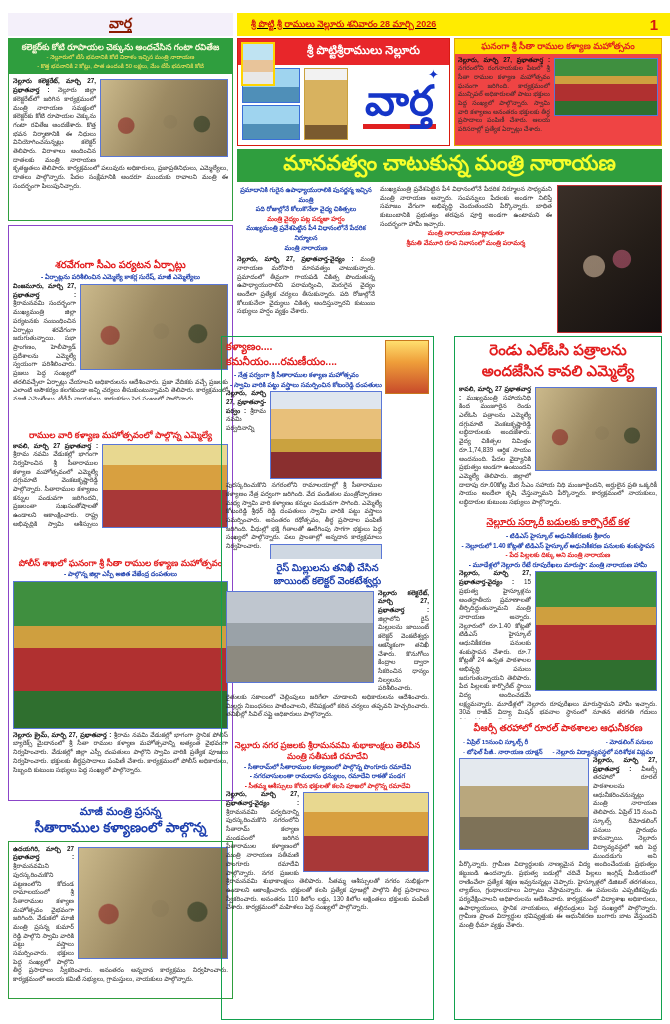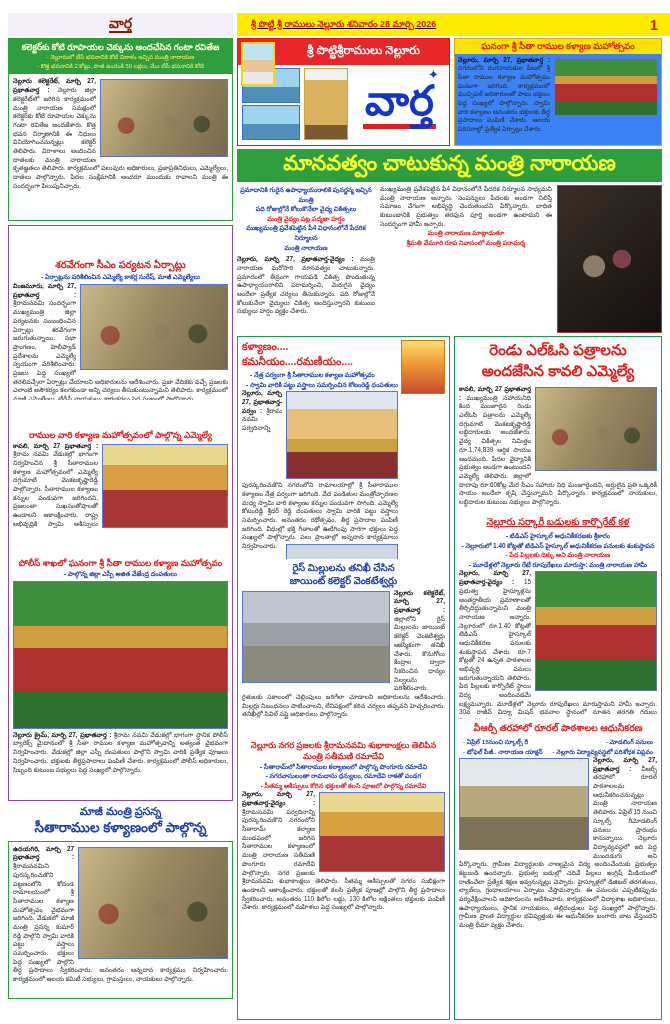--- a/index.html
+++ b/index.html
@@ -81,38 +81,38 @@
   .mh-low{display:flex;height:78px;}
   .mh-imgs{width:64px;display:flex;flex-direction:column;gap:2px;padding:3px 2px 3px 4px;}
   .mh-imgs .im{flex:1;border:1px solid #3a6fd8;background:linear-gradient(180deg,#9fd4ef 0 55%,#4f8fb8 55% 100%);}
   .mh-temple{width:44px;margin:3px 2px;border:1px solid #caa23f;
     background:linear-gradient(180deg,#f2f2f2 0 15%,#d8b25f 15% 80%,#7a5a2f 80% 100%);}
   .mh-title{flex:1;display:flex;align-items:center;justify-content:center;position:relative;}
   .mh-title .t{color:#1535c8;font-weight:bold;font-size:42px;line-height:1;border-bottom:5px solid #e02020;padding:0 2px 2px;}
   .mh-bird{position:absolute;right:10px;top:2px;color:#1535c8;font-size:13px;}
 
   
-  .artR1{position:absolute;left:454px;top:38px;width:208px;height:108px;background:#3b82f6;border:1px solid #e0a800;}
+  .artR1{position:absolute;left:454px;top:38px;width:208px;height:108px;background:#ef4444;border:1px solid #e0a800;}
   .artR1-head{background:#ffe300;padding:2px 3px;}
   .artR1-head .hl{font-size:8.8px;line-height:1.2;}
   .artR1-body{padding:2px 3px;overflow:hidden;height:80px;}
 
   
   .leadbar{position:absolute;left:237px;top:149px;width:425px;height:33px;background:var(--green);
     display:flex;align-items:center;justify-content:center;}
   .leadbar span{color:#f6ff2b;font-weight:bold;font-size:21px;white-space:nowrap;}
   .lead{position:absolute;left:237px;top:185px;width:425px;height:148px;display:flex;gap:5px;}
   .lead-c1{width:138px;}
   .lead-c2{width:172px;}
   .lead-c3{flex:1;}
   .lead-c1 .subs{margin-bottom:3px;}
   .lead-photo{width:100%;height:100%;border:1px solid #c03030;}
 
   
-  .colM{position:absolute;left:237px;top:336px;width:213px;height:684px;border:1.5px solid var(--green2);
+  .colM{position:absolute;left:221px;top:336px;width:213px;height:684px;border:1.5px solid var(--green2);
     padding:3px 4px;overflow:hidden;}
   .mArt{overflow:hidden;}
   .m2-hl{font-size:10.5px;text-align:left;margin-right:46px;}
   .m2-deity{float:right;width:44px;height:54px;margin:0 0 2px 3px;}
   .m2-body{height:170px;overflow:hidden;}
   .m3-hl{font-size:9.8px;line-height:1.25;margin:3px 0 1px;}
   .m3-body{height:148px;overflow:hidden;}
   .m4-hl{font-size:8.4px;line-height:1.3;margin-top:3px;}
   .m4-body{height:150px;overflow:hidden;}
 

